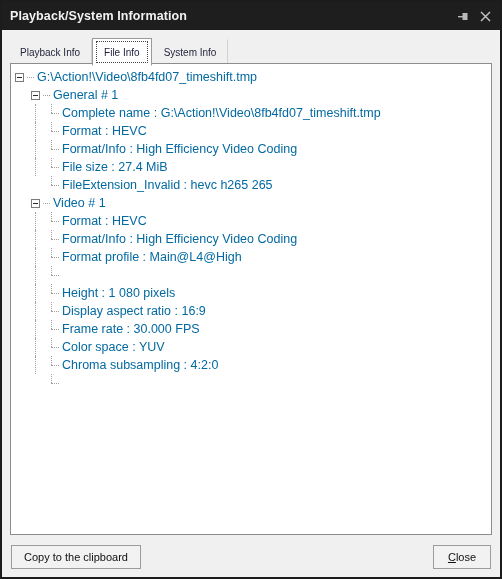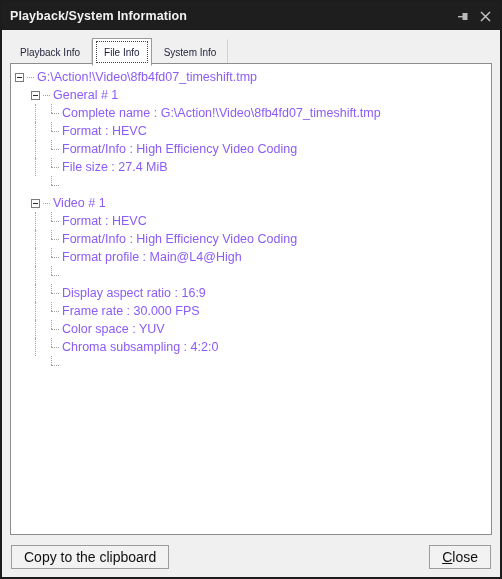--- a/index.html
+++ b/index.html
@@ -207,37 +207,37 @@
     position: absolute;
     left: 50%;
     right: 0;
     top: 50%;
     border-top: 1px dotted #a0a0a0;
   }
   .elbow.last::before { height: 50%; }
 
   .tree-label {
     padding-left: 3px;
-    color: #8b5cf6;
+    color: #0369a1;
   }
 
   
   .footer {
     flex: 0 0 auto;
     height: 41px;
     background: #f0f0f0;
     display: flex;
     align-items: center;
     justify-content: space-between;
     padding: 0 9px;
     box-sizing: border-box;
   }
   .btn {
     font-family: "Liberation Sans", sans-serif;
-    font-size: 14px;
+    font-size: 11px;
     color: #101010;
     background: #f2f2f2;
     border: 1px solid #9c9c9c;
     height: 24px;
     line-height: 22px;
     padding: 0 12px;
     box-sizing: border-box;
     white-space: nowrap;
   }
   .btn.close-btn { min-width: 58px; text-align: center; }
@@ -321,20 +321,21 @@
           <span class="indent guide-v" style="width: 16px;"></span>
           <span class="elbow"></span>
           <span class="stub" style="width: 0px;"></span>
           <span class="tree-label">File size : 27.4 MiB</span>
         </div>
         <div class="tree-row">
           <span class="indent" style="width: 16px;"></span>
           <span class="indent" style="width: 16px;"></span>
           <span class="elbow last"></span>
           <span class="stub" style="width: 0px;"></span>
+          <span class="tree-label">FileExtension_Invalid : hevc h265 265</span>
         </div>
         <div class="tree-row">
           <span class="indent" style="width: 16px;"></span>
           <span class="expander">
             <span class="exp-box"></span>
           </span>
           <span class="stub"></span>
           <span class="tree-label">Video # 1</span>
         </div>
         <div class="tree-row">
@@ -362,20 +363,27 @@
           <span class="indent" style="width: 16px;"></span>
           <span class="indent guide-v" style="width: 16px;"></span>
           <span class="elbow"></span>
           <span class="stub" style="width: 0px;"></span>
         </div>
         <div class="tree-row">
           <span class="indent" style="width: 16px;"></span>
           <span class="indent guide-v" style="width: 16px;"></span>
           <span class="elbow"></span>
           <span class="stub" style="width: 0px;"></span>
+          <span class="tree-label">Height : 1 080 pixels</span>
+        </div>
+        <div class="tree-row">
+          <span class="indent" style="width: 16px;"></span>
+          <span class="indent guide-v" style="width: 16px;"></span>
+          <span class="elbow"></span>
+          <span class="stub" style="width: 0px;"></span>
           <span class="tree-label">Display aspect ratio : 16:9</span>
         </div>
         <div class="tree-row">
           <span class="indent" style="width: 16px;"></span>
           <span class="indent guide-v" style="width: 16px;"></span>
           <span class="elbow"></span>
           <span class="stub" style="width: 0px;"></span>
           <span class="tree-label">Frame rate : 30.000 FPS</span>
         </div>
         <div class="tree-row">

